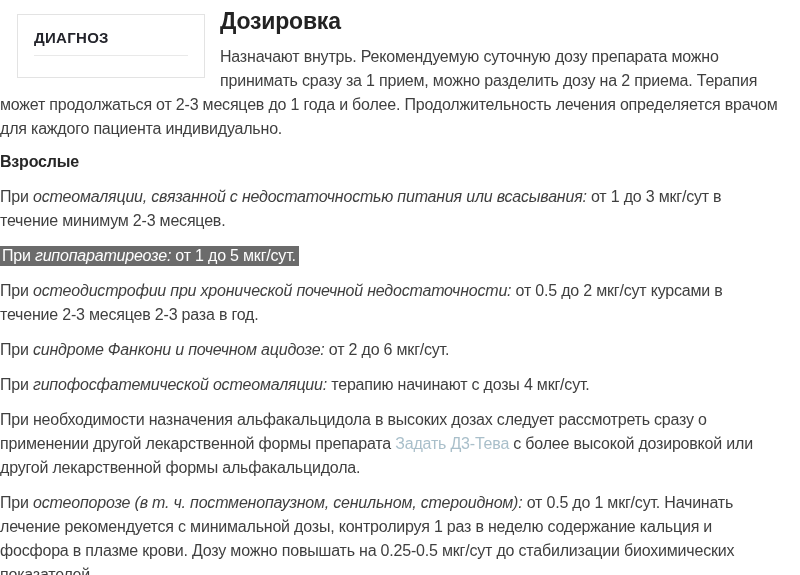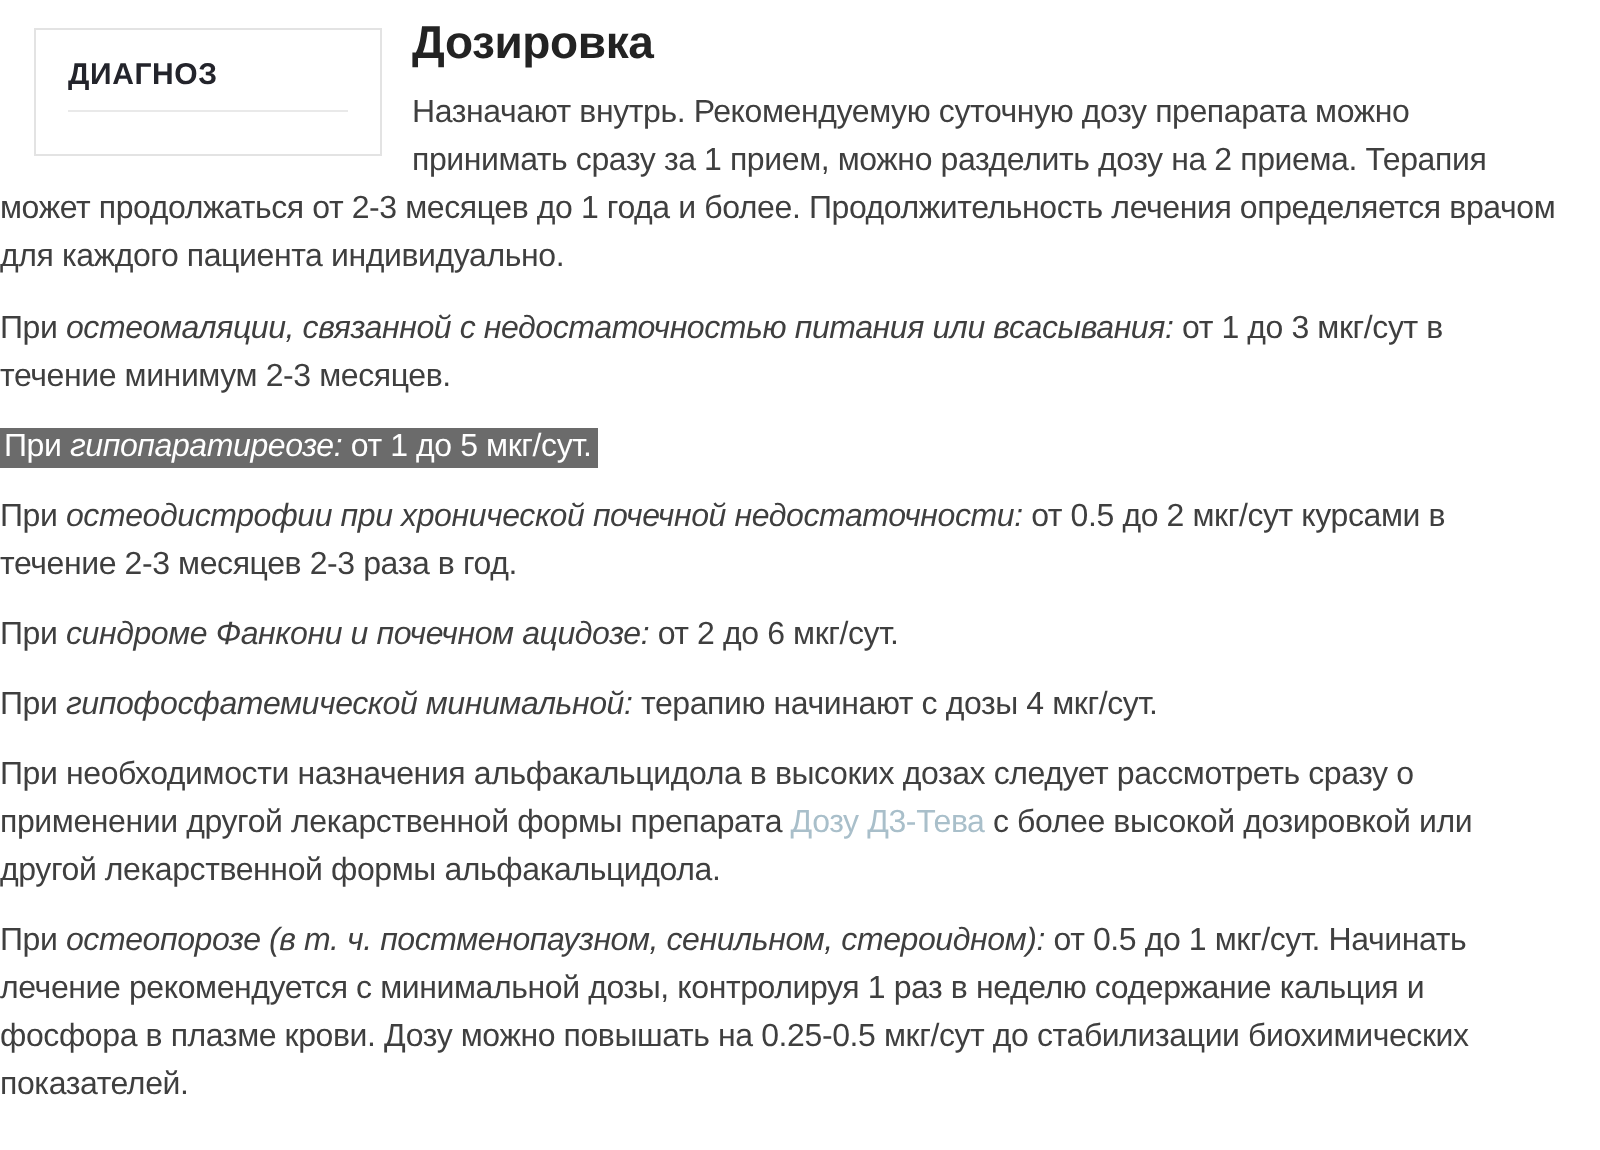--- a/index.html
+++ b/index.html
@@ -4,21 +4,21 @@
 <style>
   html,body{margin:0;padding:0;}
   body{
     width:800px;height:575px;overflow:hidden;background:#ffffff;
     font-family:"Liberation Sans",sans-serif;
     font-size:16px;color:#3f3f3f;letter-spacing:-0.2px;
   }
   .page{padding:0 22px 0 0;}
   
   .sidebar{
-    float:left;width:174px;box-sizing:border-box;
+    float:left;width:188px;box-sizing:border-box;
     margin:6px 15px 8px 17px;
     border:1px solid #e3e3e3;background:#fff;
     padding:10px 16px 10px 16px;
   }
   .sb-title{
     font-size:15px;font-weight:700;color:#23242b;
     letter-spacing:0.3px;margin:4px 0 8px;line-height:18px;
   }
   .sb-divider{height:1px;background:#e9e9e9;margin:0 0 11px;}
   .sb-link{
@@ -48,24 +48,25 @@
 
   <aside class="sidebar">
     <h2 class="sb-title">ДИАГНОЗ</h2>
     <div class="sb-divider"></div>
   </aside>
 
   <h1 class="title">Дозировка</h1>
 
   <p class="intro">Назначают внутрь. Рекомендуемую суточную дозу препарата можно принимать сразу за 1 прием, можно разделить дозу на 2 приема. Терапия может продолжаться от 2-3 месяцев до 1 года и более. Продолжительность лечения определяется врачом для каждого пациента индивидуально.</p>
 
+  <h3 class="subhead">Взрослые</h3>
 
   <div id="paras">
       <p><span>При </span><span class="it">остеомаляции, связанной с недостаточностью питания или всасывания:</span><span> от 1 до 3 мкг/сут в течение минимум 2-3 месяцев.</span></p>
       <p><span class="highlight"><span>При </span><span class="it">гипопаратиреозе:</span><span> от 1 до 5 мкг/сут.</span></span></p>
       <p><span>При </span><span class="it">остеодистрофии при хронической почечной недостаточности:</span><span> от 0.5 до 2 мкг/сут курсами в течение 2-3 месяцев 2-3 раза в год.</span></p>
       <p><span>При </span><span class="it">синдроме Фанкони и почечном ацидозе:</span><span> от 2 до 6 мкг/сут.</span></p>
-      <p><span>При </span><span class="it">гипофосфатемической минимальной:</span><span> терапию начинают с дозы 4 мкг/сут.</span></p>
-      <p><span>При необходимости назначения альфакальцидола в высоких дозах следует рассмотреть сразу о применении другой лекарственной формы препарата </span><a href="#" class="drug-link">Дозу Д3-Тева</a><span> с более высокой дозировкой или другой лекарственной формы альфакальцидола.</span></p>
+      <p><span>При </span><span class="it">гипофосфатемической остеомаляции:</span><span> терапию начинают с дозы 4 мкг/сут.</span></p>
+      <p><span>При необходимости назначения альфакальцидола в высоких дозах следует рассмотреть сразу о применении другой лекарственной формы препарата </span><a href="#" class="drug-link">Задать Д3-Тева</a><span> с более высокой дозировкой или другой лекарственной формы альфакальцидола.</span></p>
       <p><span>При </span><span class="it">остеопорозе (в т. ч. постменопаузном, сенильном, стероидном):</span><span> от 0.5 до 1 мкг/сут. Начинать лечение рекомендуется с минимальной дозы, контролируя 1 раз в неделю содержание кальция и фосфора в плазме крови. Дозу можно повышать на 0.25-0.5 мкг/сут до стабилизации биохимических показателей.</span></p>
     </div>
 
 </div>
 
 </body></html>

